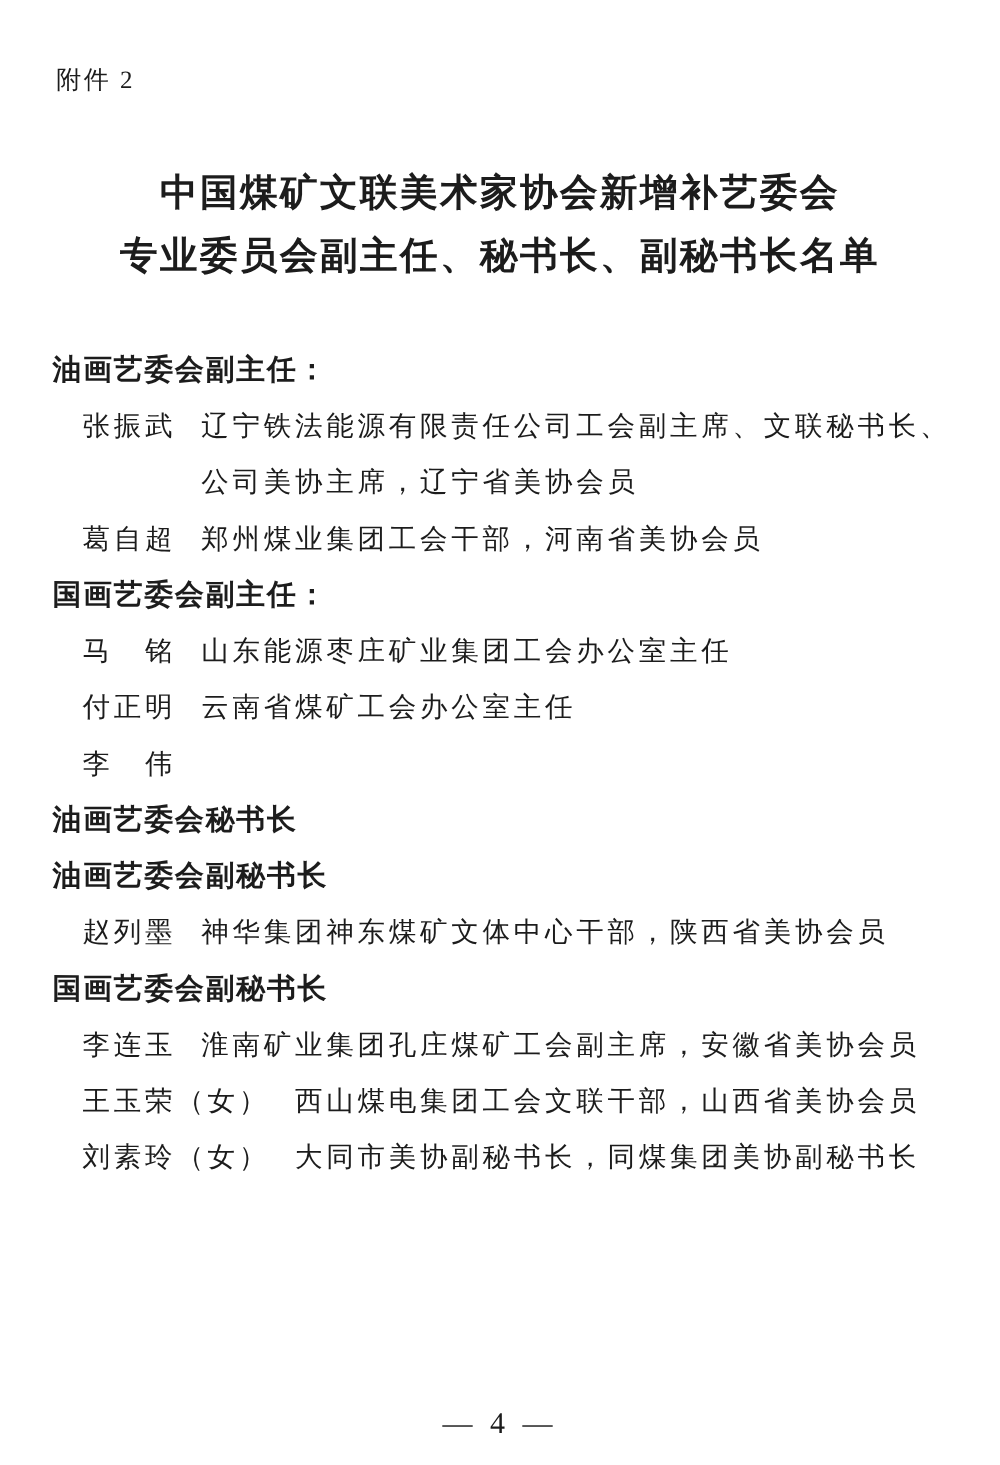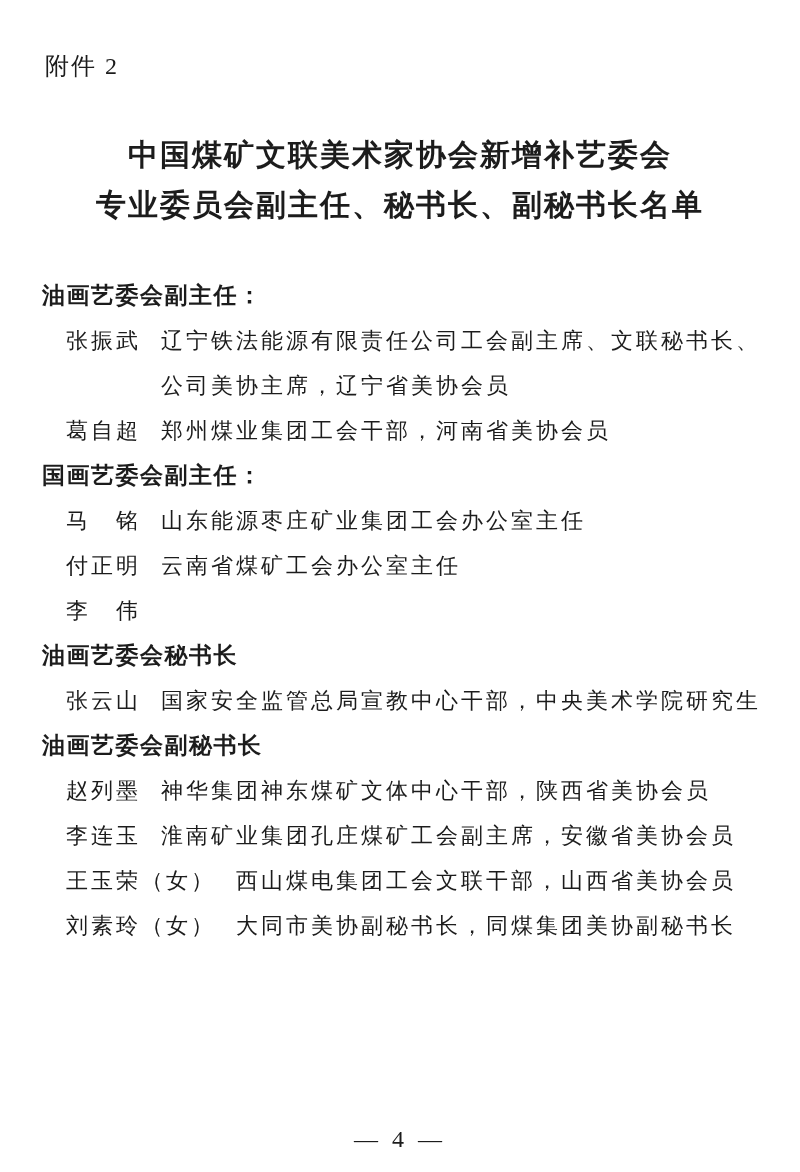--- a/index.html
+++ b/index.html
@@ -11,21 +11,21 @@
     position: relative;
     overflow: hidden;
   }
   .page {
     position: absolute; inset: 0;
     background: #ffffff;
   }
   .attachment-label {
     position: absolute;
     left: 45px; top: 50px;
-    font-size: 24px;
+    font-size: 20px;
     letter-spacing: 2px;
   }
   .doc-title {
     position: absolute;
     left: 0; top: 130px; width: 100%;
     text-align: center;
     font-weight: 700;
     font-size: 30px;
     line-height: 50px;
     letter-spacing: 2px;
@@ -100,31 +100,28 @@
     </div>
     <div class="member-row">
       <span class="member-name">付正明</span>
       <span class="member-desc">云南省煤矿工会办公室主任</span>
     </div>
     <div class="member-row">
       <span class="member-name">李　伟</span>
     </div>
 
     <div class="section-heading">油画艺委会秘书长</div>
-    <div class="member-row">
-      <span class="member-name">张云山</span>
-      <span class="member-desc">国家安全监管总局宣教中心干部，中央美术学院研究生</span>
-    </div>
 
     <div class="section-heading">油画艺委会副秘书长</div>
     <div class="member-row">
       <span class="member-name">赵列墨</span>
       <span class="member-desc">神华集团神东煤矿文体中心干部，陕西省美协会员</span>
     </div>
 
+    <div class="section-heading">国画艺委会副秘书长</div>
     <div class="member-row">
       <span class="member-name">李连玉</span>
       <span class="member-desc">淮南矿业集团孔庄煤矿工会副主席，安徽省美协会员</span>
     </div>
     <div class="member-row">
       <span class="member-name">王玉荣（女）</span>
       <span class="member-desc">西山煤电集团工会文联干部，山西省美协会员</span>
     </div>
     <div class="member-row">
       <span class="member-name">刘素玲（女）</span>

